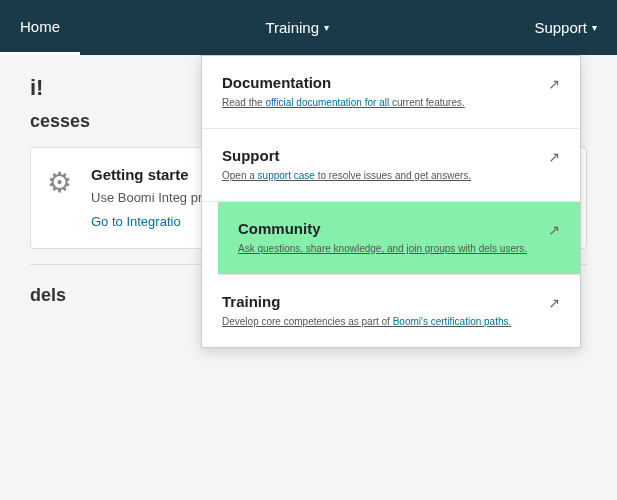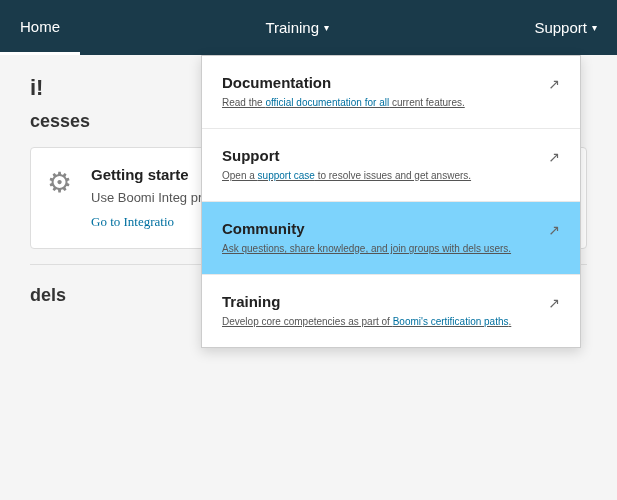--- a/index.html
+++ b/index.html
@@ -53,21 +53,22 @@
       border-bottom: 1px solid #e8e8e8;
       cursor: pointer;
       display: flex;
       justify-content: space-between;
       align-items: flex-start;
     }
     .dropdown-item:last-child {
       border-bottom: none;
     }
     .dropdown-item.highlighted {
-      background: #7dd3fc;
+      background: #86efac;
+      margin-left: 16px;
     }
     .dropdown-item-content {
       flex: 1;
     }
     .dropdown-item-title {
       font-size: 15px;
       font-weight: 700;
       color: #222;
       margin-bottom: 4px;
     }
@@ -131,21 +132,20 @@
       font-size: 13px;
       color: #555;
       line-height: 1.5;
     }
     .card-link {
       font-size: 13px;
       color: #0070a0;
       cursor: pointer;
       margin-top: 6px;
       display: inline-block;
-      font-family: Liberation Serif, serif;
     }
     .section-title-2 {
       font-size: 18px;
       font-weight: 600;
       color: #333;
       margin-top: 20px;
       margin-bottom: 5px;
     }
     .divider {
       border: none;

